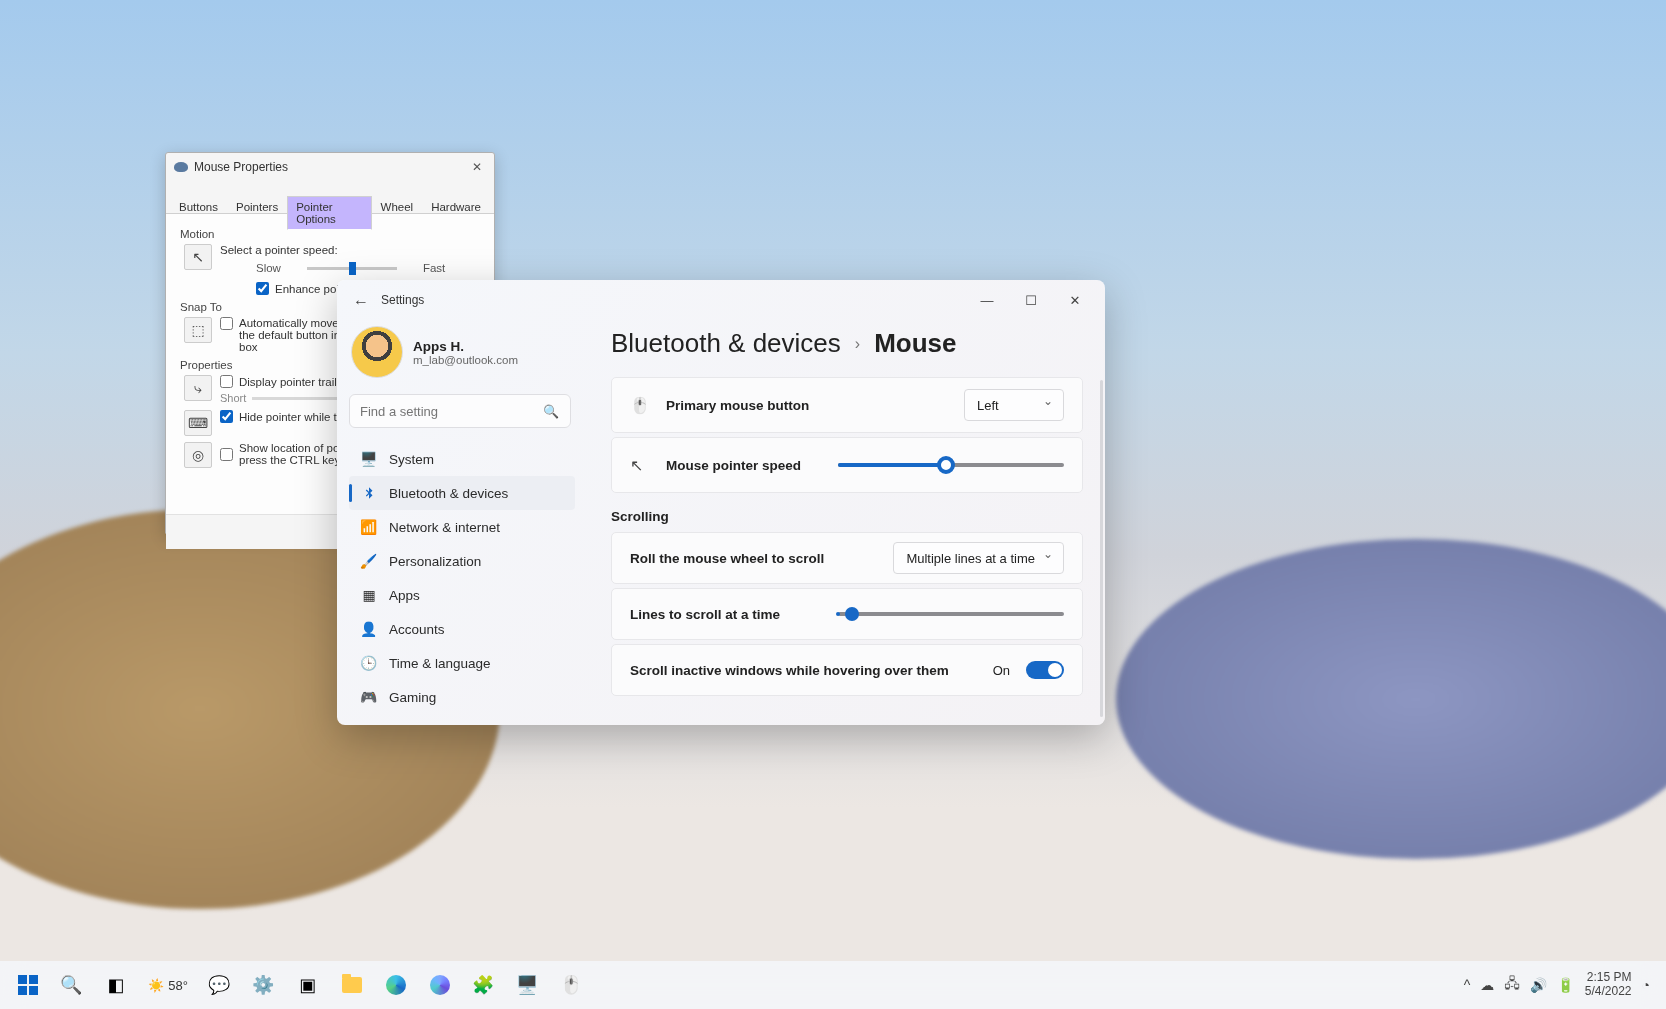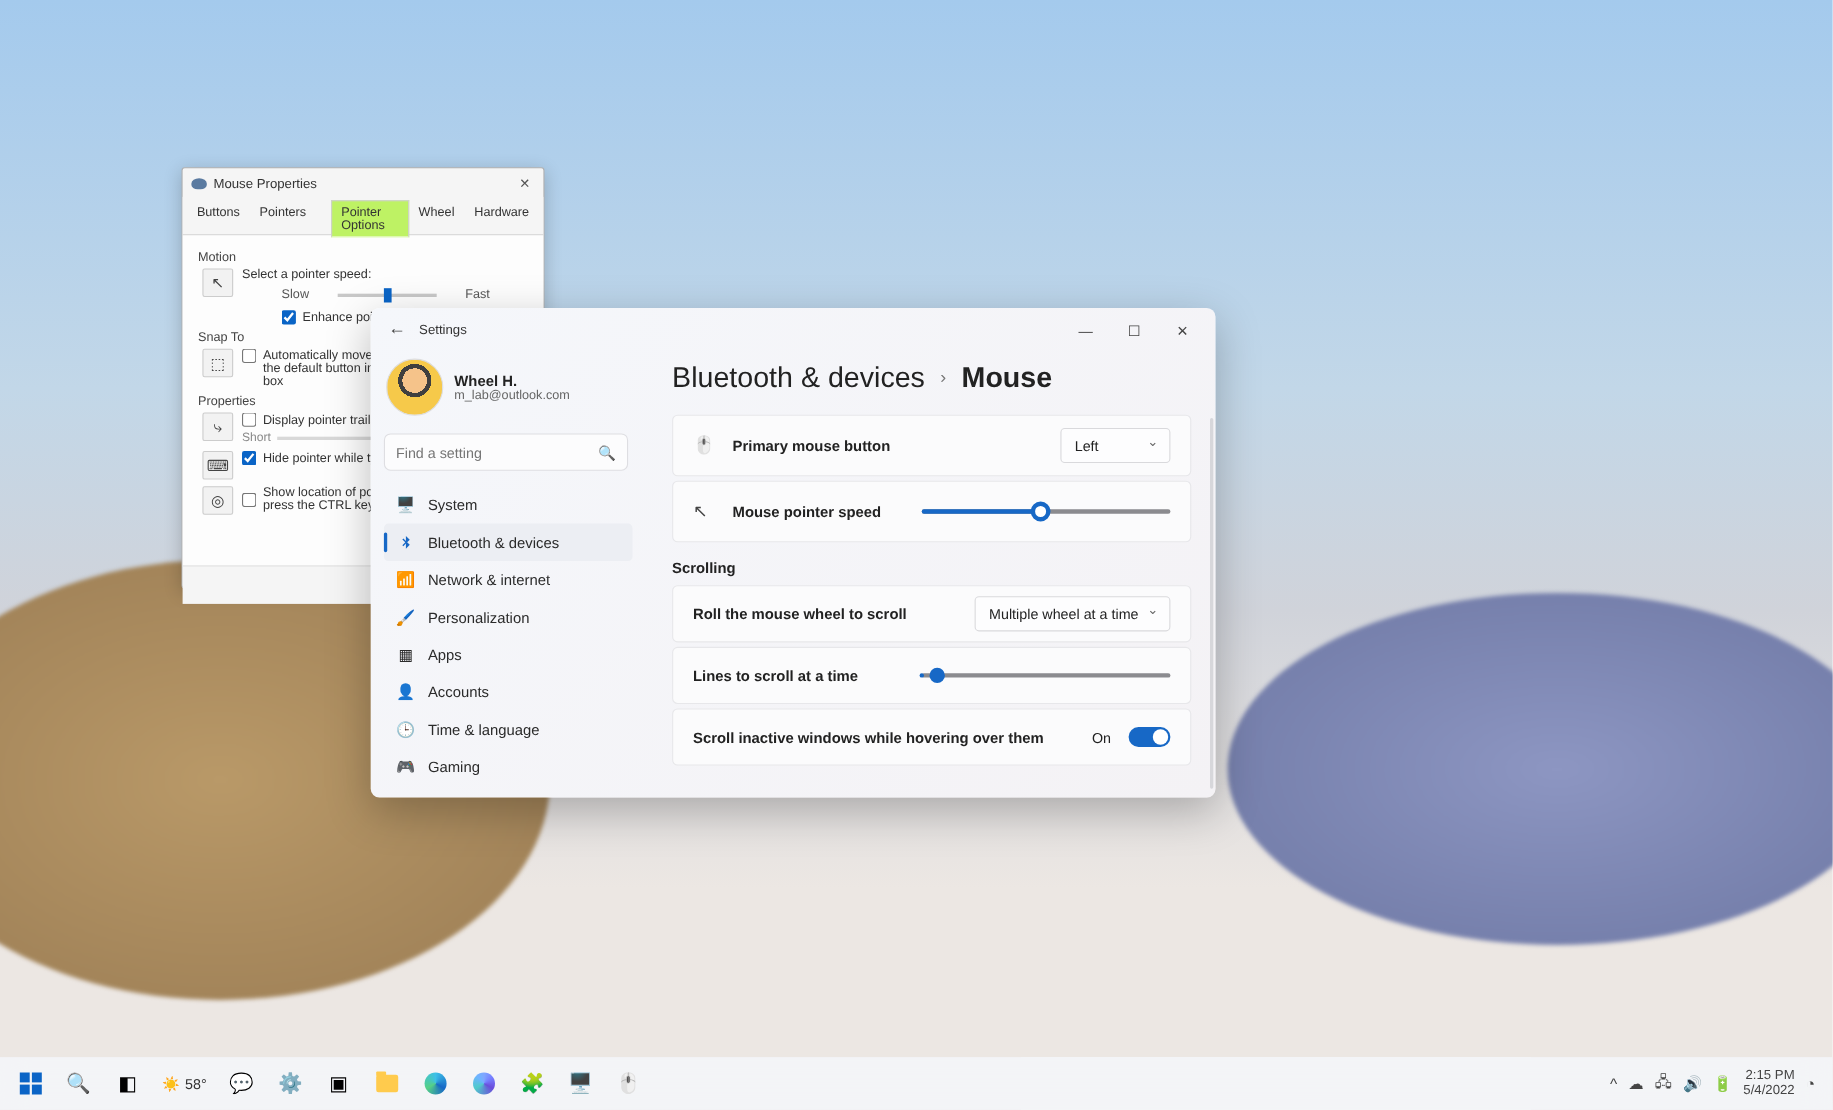--- a/index.html
+++ b/index.html
@@ -8,22 +8,22 @@
 .hill-left { position:absolute; left:-100px; bottom:100px; width:600px; height:400px; background:radial-gradient(ellipse at center,#b99968,#9a7c54); border-radius:50%; filter:blur(2px); }
 .hill-right { position:absolute; right:-50px; bottom:150px; width:600px; height:320px; background:radial-gradient(ellipse at center,#8d96c2,#6d77a3); border-radius:50%; filter:blur(2px); }
 .hill-back { position:absolute; left:200px; top:420px; width:500px; height:260px; background:#323a58; border-radius:50%; filter:blur(3px); opacity:.45; }
 
 
 .mouse-props { position:absolute; left:165px; top:152px; width:330px; height:383px; background:#f5f5f5; border:1px solid #b0b0b0; border-radius:3px; box-shadow:0 4px 16px rgba(0,0,0,.2); font-size:12px; color:#333; }
 .mp-title { display:flex; align-items:center; padding:4px 8px 2px; height:26px; }
 .mp-title .ico { width:14px; height:10px; background:#5a7aa0; border-radius:50% 50% 40% 40%; margin-right:6px; }
 .mp-title .close { margin-left:auto; width:18px; height:18px; display:flex; align-items:center; justify-content:center; color:#555; cursor:default; }
 .mp-tabs { display:flex; border-bottom:1px solid #d0d0d0; padding:0 4px; gap:0; background:#f5f5f5; }
-.mp-tab { padding:4px 8px; border:1px solid transparent; cursor:default; font-size:11.5px; position:relative; top:3px; }
-.mp-tab.active { background:#bef264; border:1px solid #d0d0d0; border-bottom-color:#fdfdfd;margin-left:14px; }
+.mp-tab { padding:4px 8px; border:1px solid transparent; cursor:default; font-size:11.5px; position:relative; top:17px; }
+.mp-tab.active { background:#c4b5fd; border:1px solid #d0d0d0; border-bottom-color:#fdfdfd; }
 .mp-body { padding:8px 14px 8px; background:#fdfdfd; height:300px; }
 .mp-group-lbl { font-size:11.5px; color:#444; margin:6px 0 4px; }
 .mp-row { display:flex; align-items:flex-start; gap:8px; margin:2px 0 6px; padding-left:4px; }
 .mp-ico { width:28px; height:26px; border:1px solid #ccc; border-radius:2px; display:flex; align-items:center; justify-content:center; color:#444; font-size:14px; background:#f2f2f2; }
 .mp-slider { display:flex; align-items:center; gap:26px; margin:6px 0 0 36px; font-size:11.5px; color:#555;}
 .mp-slider .track { width:90px; height:3px; background:#c8c8c8; position:relative; }
 .mp-slider .thumb { position:absolute; top:-5px; left:42px; width:7px; height:13px; background:#0a64c6; }
 .mp-chk { display:flex; align-items:center; gap:6px; font-size:11.5px; color:#333; }
 .mp-chk input { accent-color:#0a64c6; width:13px; height:13px; }
 .mp-btn-row { display:flex; justify-content:flex-end; padding:6px 10px; border-top:1px solid #e2e2e2; background:#f5f5f5; }
@@ -182,21 +182,21 @@
       <div>―</div>
       <div>☐</div>
       <div>✕</div>
     </div>
   </div>
   <div class="sw-body">
     <div class="sw-side">
       <div class="sw-user">
         <div class="avatar"></div>
         <div>
-          <div class="name">Wheel H.</div>
+          <div class="name">Apps H.</div>
           <div class="mail">m_lab@outlook.com</div>
         </div>
       </div>
       <div class="sw-search">
         <input placeholder="Find a setting" style="">
         <span class="sico">🔍</span>
       </div>
       <div id="navlist">
           <div class="nav-item">
             <span class="ni">🖥️</span>
@@ -262,21 +262,21 @@
               </div>
           </div>
         </div>
       </div>
 
       <div class="section-title">Scrolling</div>
 
       <div class="card">
         <div class="card-row" style="min-height:50px">
           <div class="lbl">Roll the mouse wheel to scroll</div>
-          <div class="select-box">Multiple wheel at a time</div>
+          <div class="select-box">Multiple lines at a time</div>
         </div>
       </div>
 
       <div class="card">
         <div class="card-row" style="min-height:50px">
           <div class="lbl">Lines to scroll at a time</div>
           <div class="slider3">
             <div class="tr">
                 <div class="dot"></div>
                 <div class="th" style="left:6%"></div>

